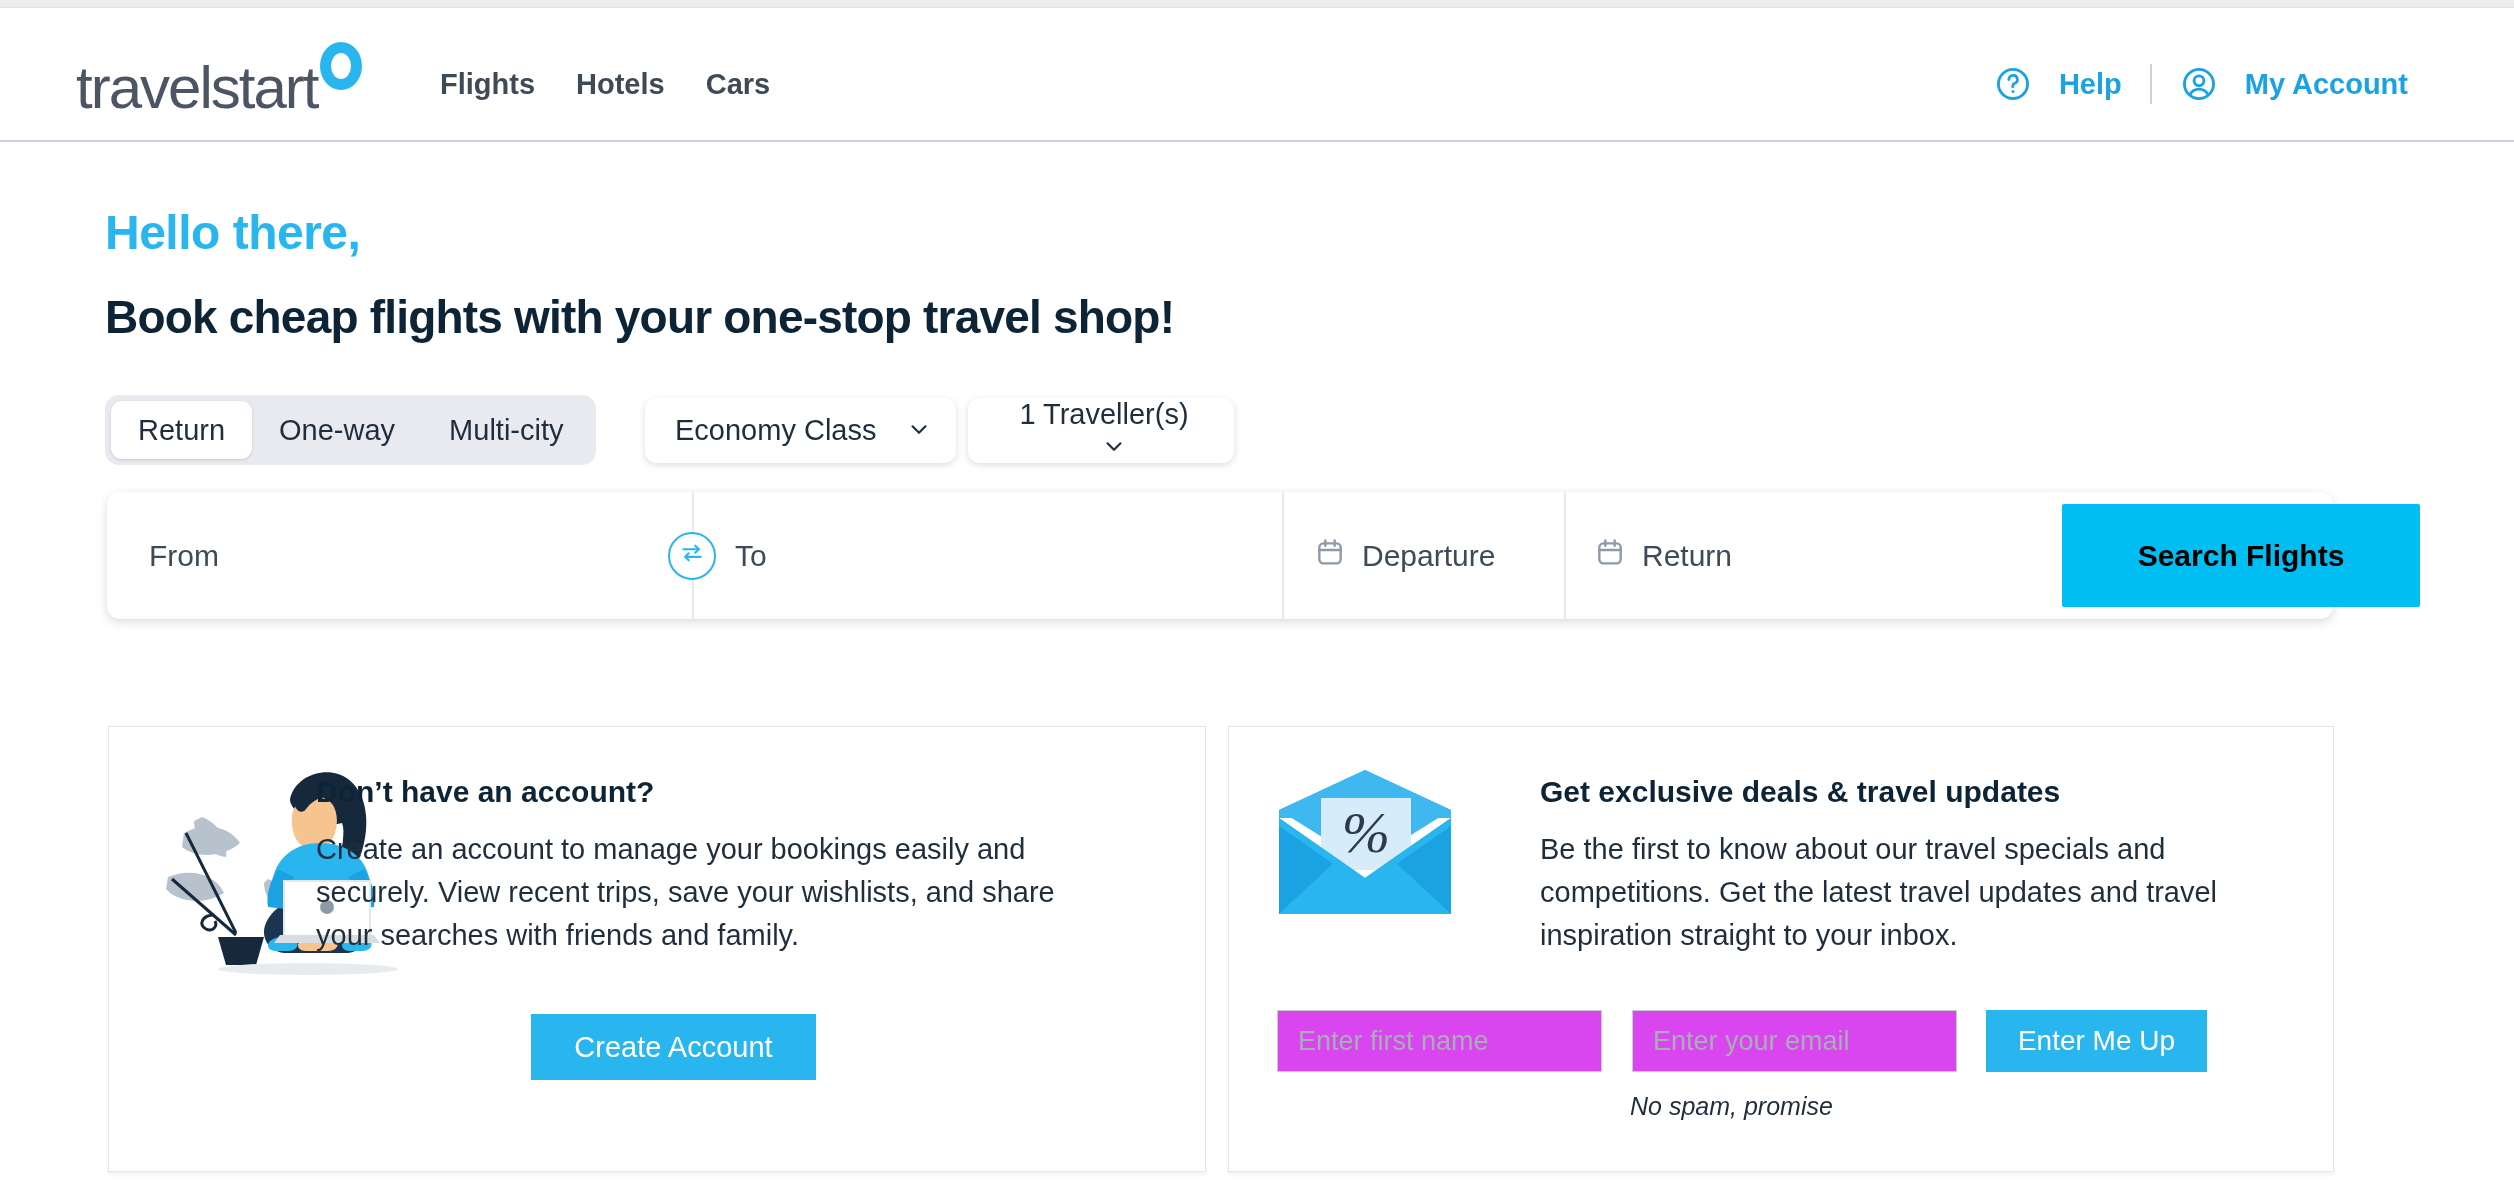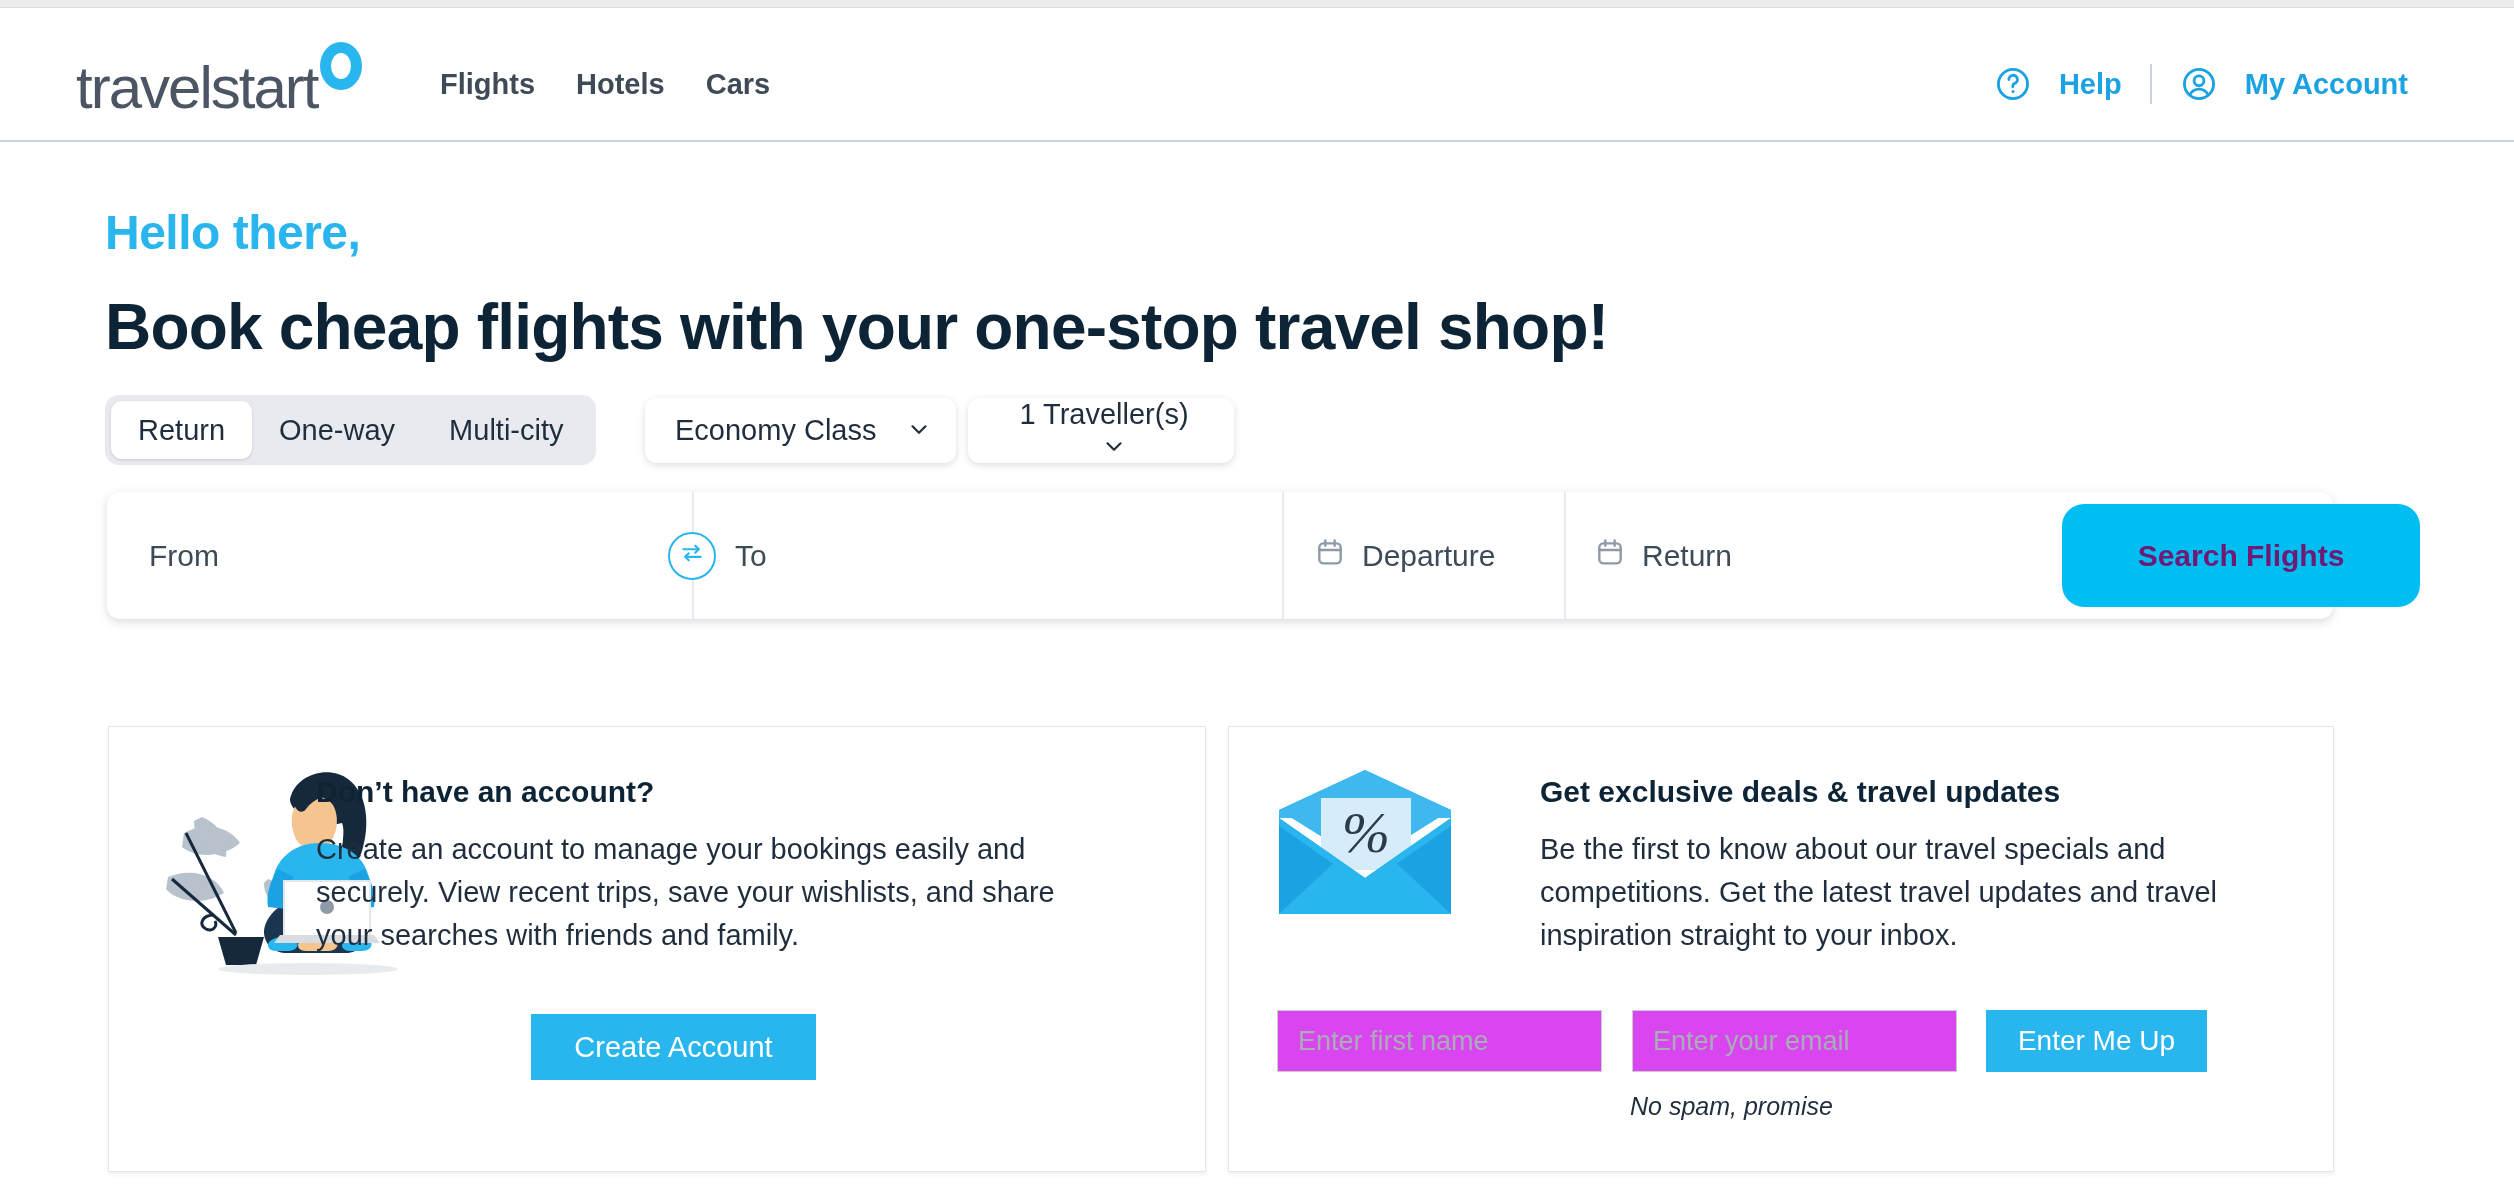--- a/index.html
+++ b/index.html
@@ -53,21 +53,21 @@
   .hr-sep { width:2px; height:40px; background:#c9d2dc; margin:0 28px; }
   .icon-svg { display:block; }
 
   
   .hello {
     position:absolute; left:105px; top:205px;
     font-size:48px; font-weight:700; color:#29b6ef; letter-spacing:-0.5px;
   }
   .headline {
     position:absolute; left:105px; top:290px;
-    font-size:64px; font-weight:700; color:#0d2437; letter-spacing:-0.8px;
+    font-size:46px; font-weight:700; color:#0d2437; letter-spacing:-0.8px;
   }
 
   
   .triptabs {
     position:absolute; left:105px; top:395px;
     height:70px; background:#e8eaef; border-radius:14px;
     display:flex; align-items:center; padding:6px;
   }
   .triptab {
     height:58px; padding:0 27px; display:flex; align-items:center;
@@ -113,21 +113,21 @@
     width:48px; height:48px; border:2px solid #29b6ef; border-radius:50%;
     background:#fff; display:flex; align-items:center; justify-content:center;
     cursor:pointer; z-index:4;
   }
   .vdiv-to {
     position:absolute; left:0; top:0; bottom:0; width:2px; background:#e6e9ee;
   }
   .searchbtn {
     position:absolute; left:1955px; top:12px;
     width:358px; height:103px; background:#00bdf2; border:none;
-    border-radius:22px; color:#701a75; font-size:30px; font-weight:700;
+    border-radius:2px; color:#000000; font-size:30px; font-weight:700;
     cursor:pointer; font-family:"Liberation Sans", sans-serif;
   }
 
   
   .card {
     position:absolute; top:726px; height:446px;
     background:#ffffff; border:1px solid #e3e6ea;
     box-shadow:0 3px 4px rgba(0,0,0,.05);
   }
   #card-left  { left:108px;  width:1098px; }

